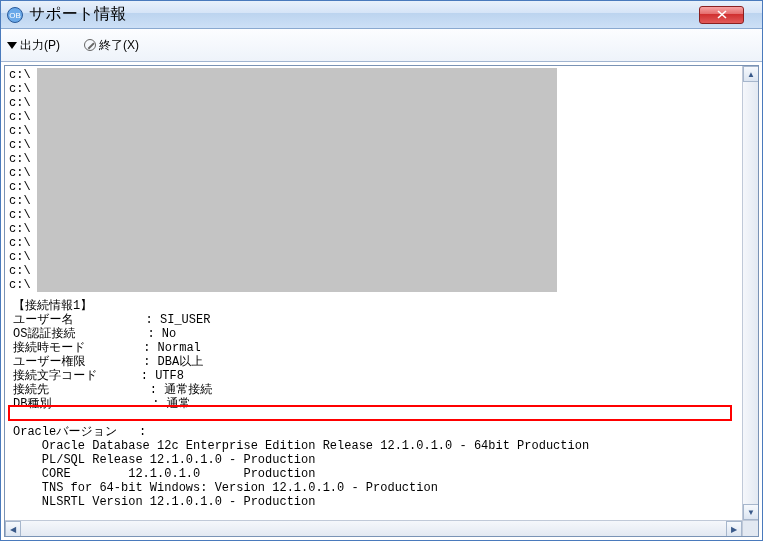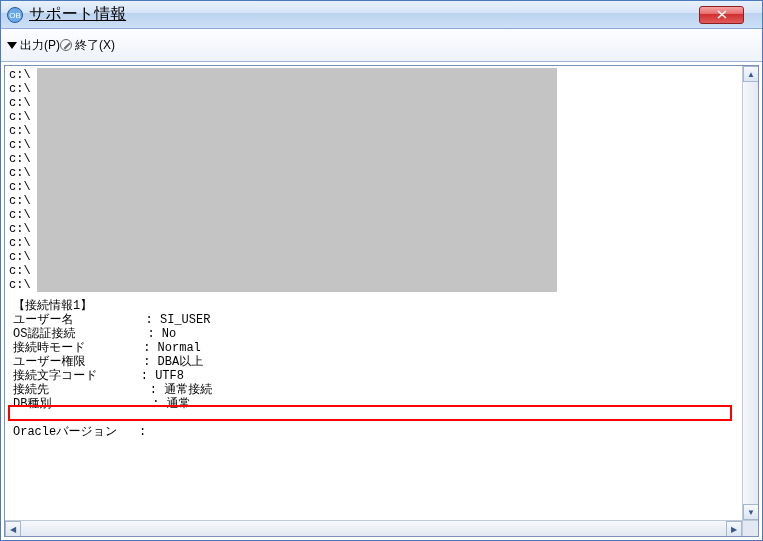--- a/index.html
+++ b/index.html
@@ -16,21 +16,20 @@
   }
   
   .titlebar {
     height: 28px;
     background: linear-gradient(to bottom, #e8f1fb 0%, #d5e4f7 45%, #bcd4ef 46%, #cde0f6 100%);
     border-bottom: 1px solid #8aa9d0;
     display: flex;
     align-items: center;
     padding: 0 18px 0 6px;
     color: #000;
-    text-decoration: underline;
   }
   .titlebar .app-icon {
     width: 16px; height: 16px;
     margin-right: 6px;
     display: inline-flex; align-items: center; justify-content: center;
   }
   .titlebar .title-text { flex: 1; font-size: 16px; }
   .titlebar .close-btn {
     width: 45px; height: 18px;
     background: linear-gradient(to bottom, #f7a3a3 0%, #e46b6b 45%, #d03030 46%, #e25a5a 100%);
@@ -42,21 +41,21 @@
     cursor: pointer;
   }
   
   .toolbar {
     height: 26px;
     background: linear-gradient(to bottom, #fcfdff 0%, #eef3fa 100%);
     border-bottom: 1px solid #a0b4d0;
     display: flex;
     align-items: center;
     padding: 16px 6px;
-    gap: 0;
+    gap: 24px;
     font-size: 12px;
   }
   .toolbar .tb-item {
     display: inline-flex;
     align-items: center;
     gap: 3px;
     cursor: pointer;
     color: #000;
   }
   .toolbar .tb-item .tri {
@@ -214,21 +213,26 @@
 <span>【接続情報1】</span>
 <span id="kv-rows">ユーザー名          : SI_USER
 OS認証接続          : No
 接続時モード        : Normal
 ユーザー権限        : DBA以上
 接続文字コード      : UTF8
 接続先              : 通常接続
 DB種別              : 通常
 </span>
 <span>Oracleバージョン</span>   :
-</div>
+<span id="oracle-lines">    Oracle Database 12c Enterprise Edition Release 12.1.0.1.0 - 64bit Production
+    PL/SQL Release 12.1.0.1.0 - Production
+    CORE        12.1.0.1.0      Production
+    TNS for 64-bit Windows: Version 12.1.0.1.0 - Production
+    NLSRTL Version 12.1.0.1.0 - Production
+</span></div>
 
     <div class="highlight-box" style="left:3px; top:339px; width:724px; height:16px;"></div>
   </div>
 
   <div class="vscroll">
     <div class="scroll-btn">▲</div>
     <div class="scroll-track"></div>
     <div class="scroll-btn">▼</div>
   </div>
 

